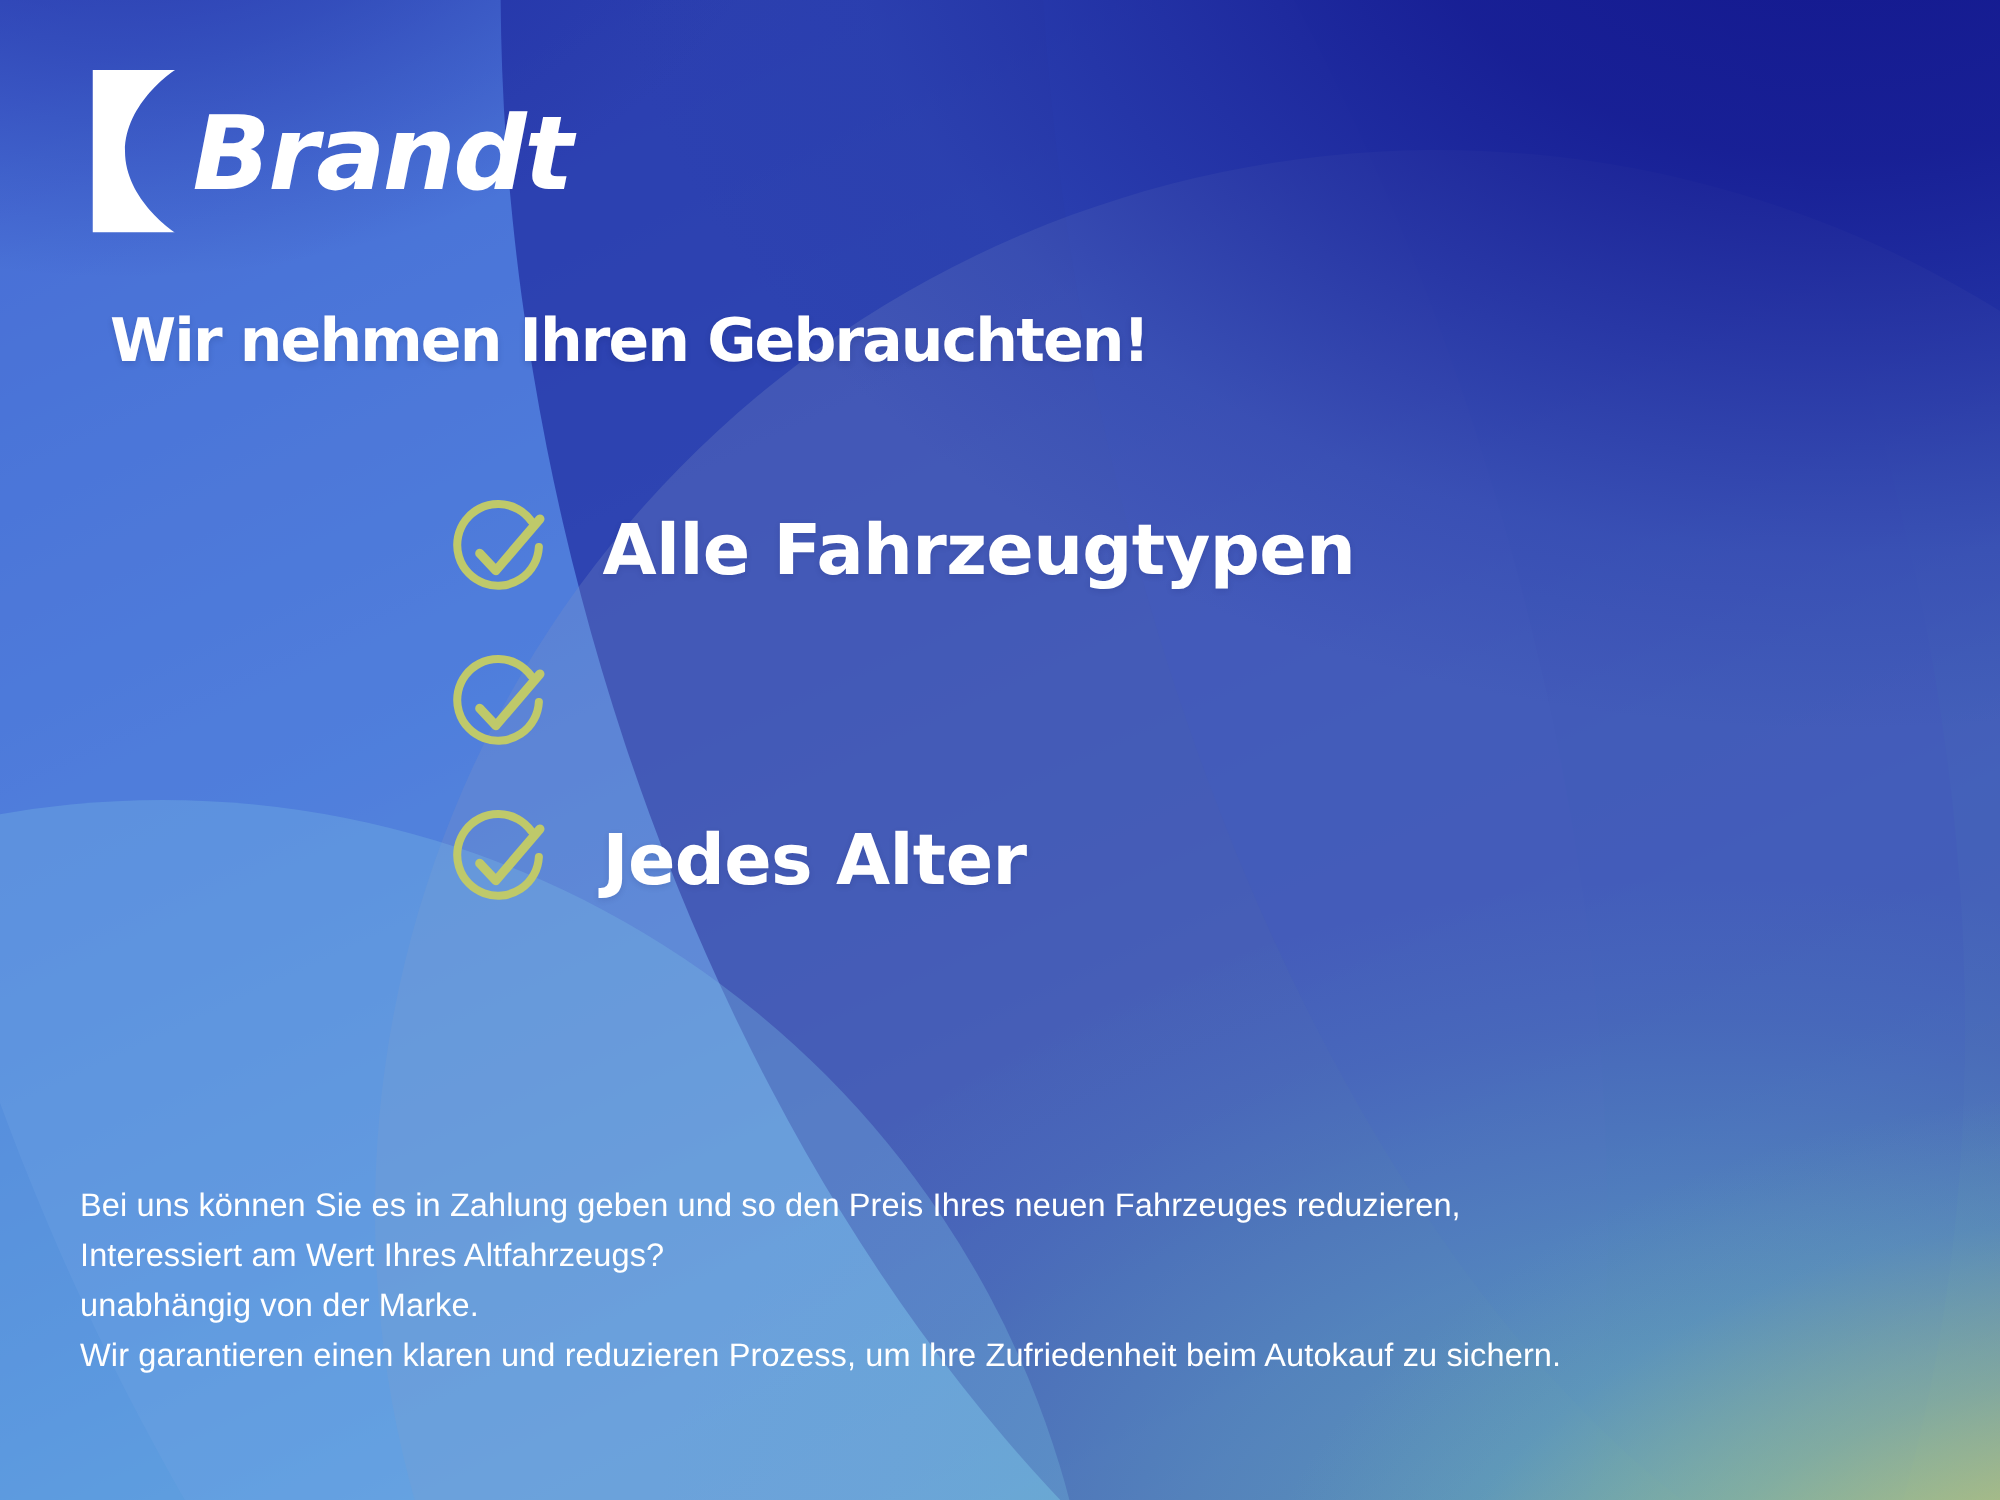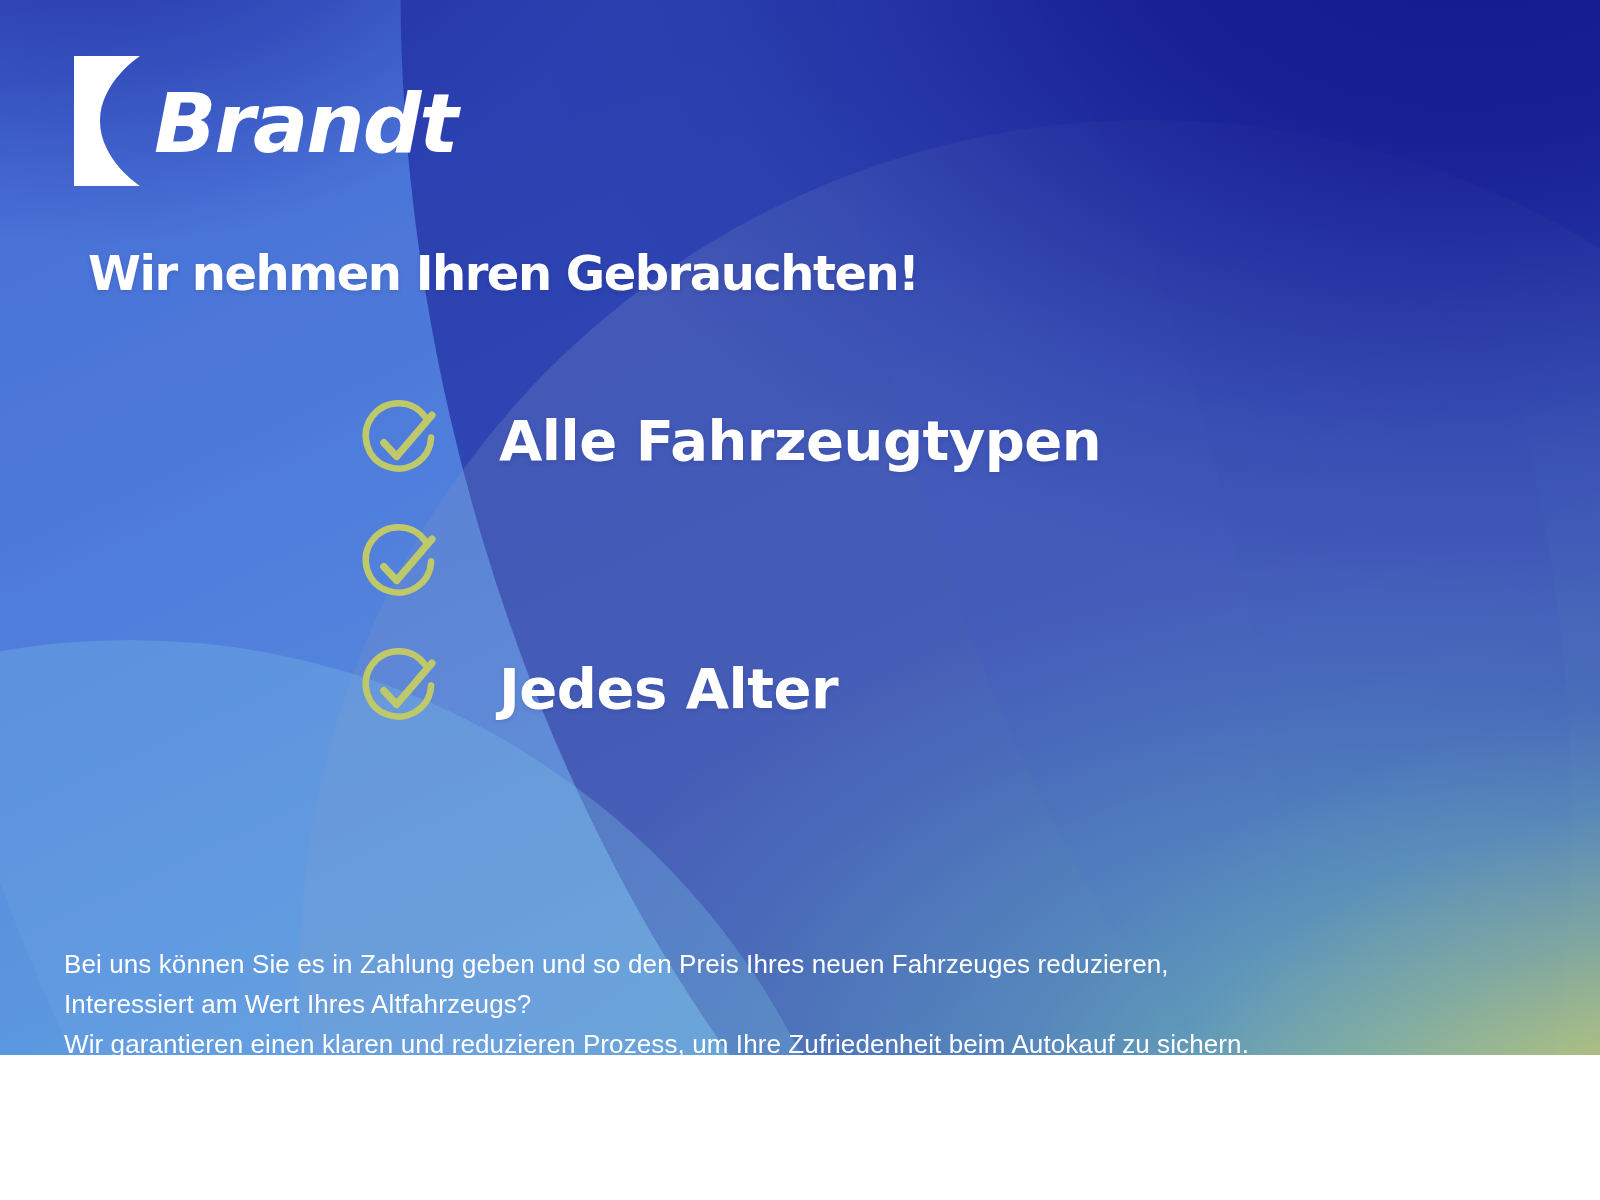--- a/index.html
+++ b/index.html
@@ -5,21 +5,21 @@
   * { margin:0; padding:0; box-sizing:border-box; }
   html, body {
     width:1600px; height:1200px;
     overflow:hidden;
     font-family:"Liberation Sans", sans-serif;
   }
 
   
   .stage {
     position:relative;
-    width:1600px; height:1055px;
+    width:1600px; height:1200px;
     overflow:hidden;
     background:#2f5ccb;
   }
 
   
   .bg-layer { position:absolute; inset:0; }
 
   
   .bg-base {
     background:
@@ -153,21 +153,21 @@
   }
 
   
   .benefits {
     position:absolute;
     left:358px; top:398px;
     display:flex;
     flex-direction:column;
     gap:38px;
   }
-  .benefit-row { display:flex; align-items:center; gap:55px; }
+  .benefit-row { display:flex; align-items:center; gap:38px; }
   .check-icon { width:86px; height:86px; flex:0 0 86px; }
   .check-icon svg { display:block; width:86px; height:86px; }
   .benefit-label {
     color:#ffffff;
     font-family:"DejaVu Sans", sans-serif;
     font-weight:700;
     font-size:56px;
     letter-spacing:-0.5px;
     line-height:1;
     white-space:nowrap;
@@ -250,17 +250,18 @@
           </svg>
         </span>
         <span class="benefit-label">Jedes Alter</span>
       </div>
 
     </div>
 
     <div class="footer">
       <span class="footer-line">Bei uns können Sie es in Zahlung geben und so den Preis Ihres neuen Fahrzeuges reduzieren,</span>
       <span class="footer-line">Interessiert am Wert Ihres Altfahrzeugs?</span>
+      <span class="footer-line">unabhängig von der Marke.</span>
       <span class="footer-line">Wir garantieren einen klaren und reduzieren Prozess, um Ihre Zufriedenheit beim Autokauf zu sichern.</span>
     </div>
 
   </div>
 </div>
 
 </body></html>

